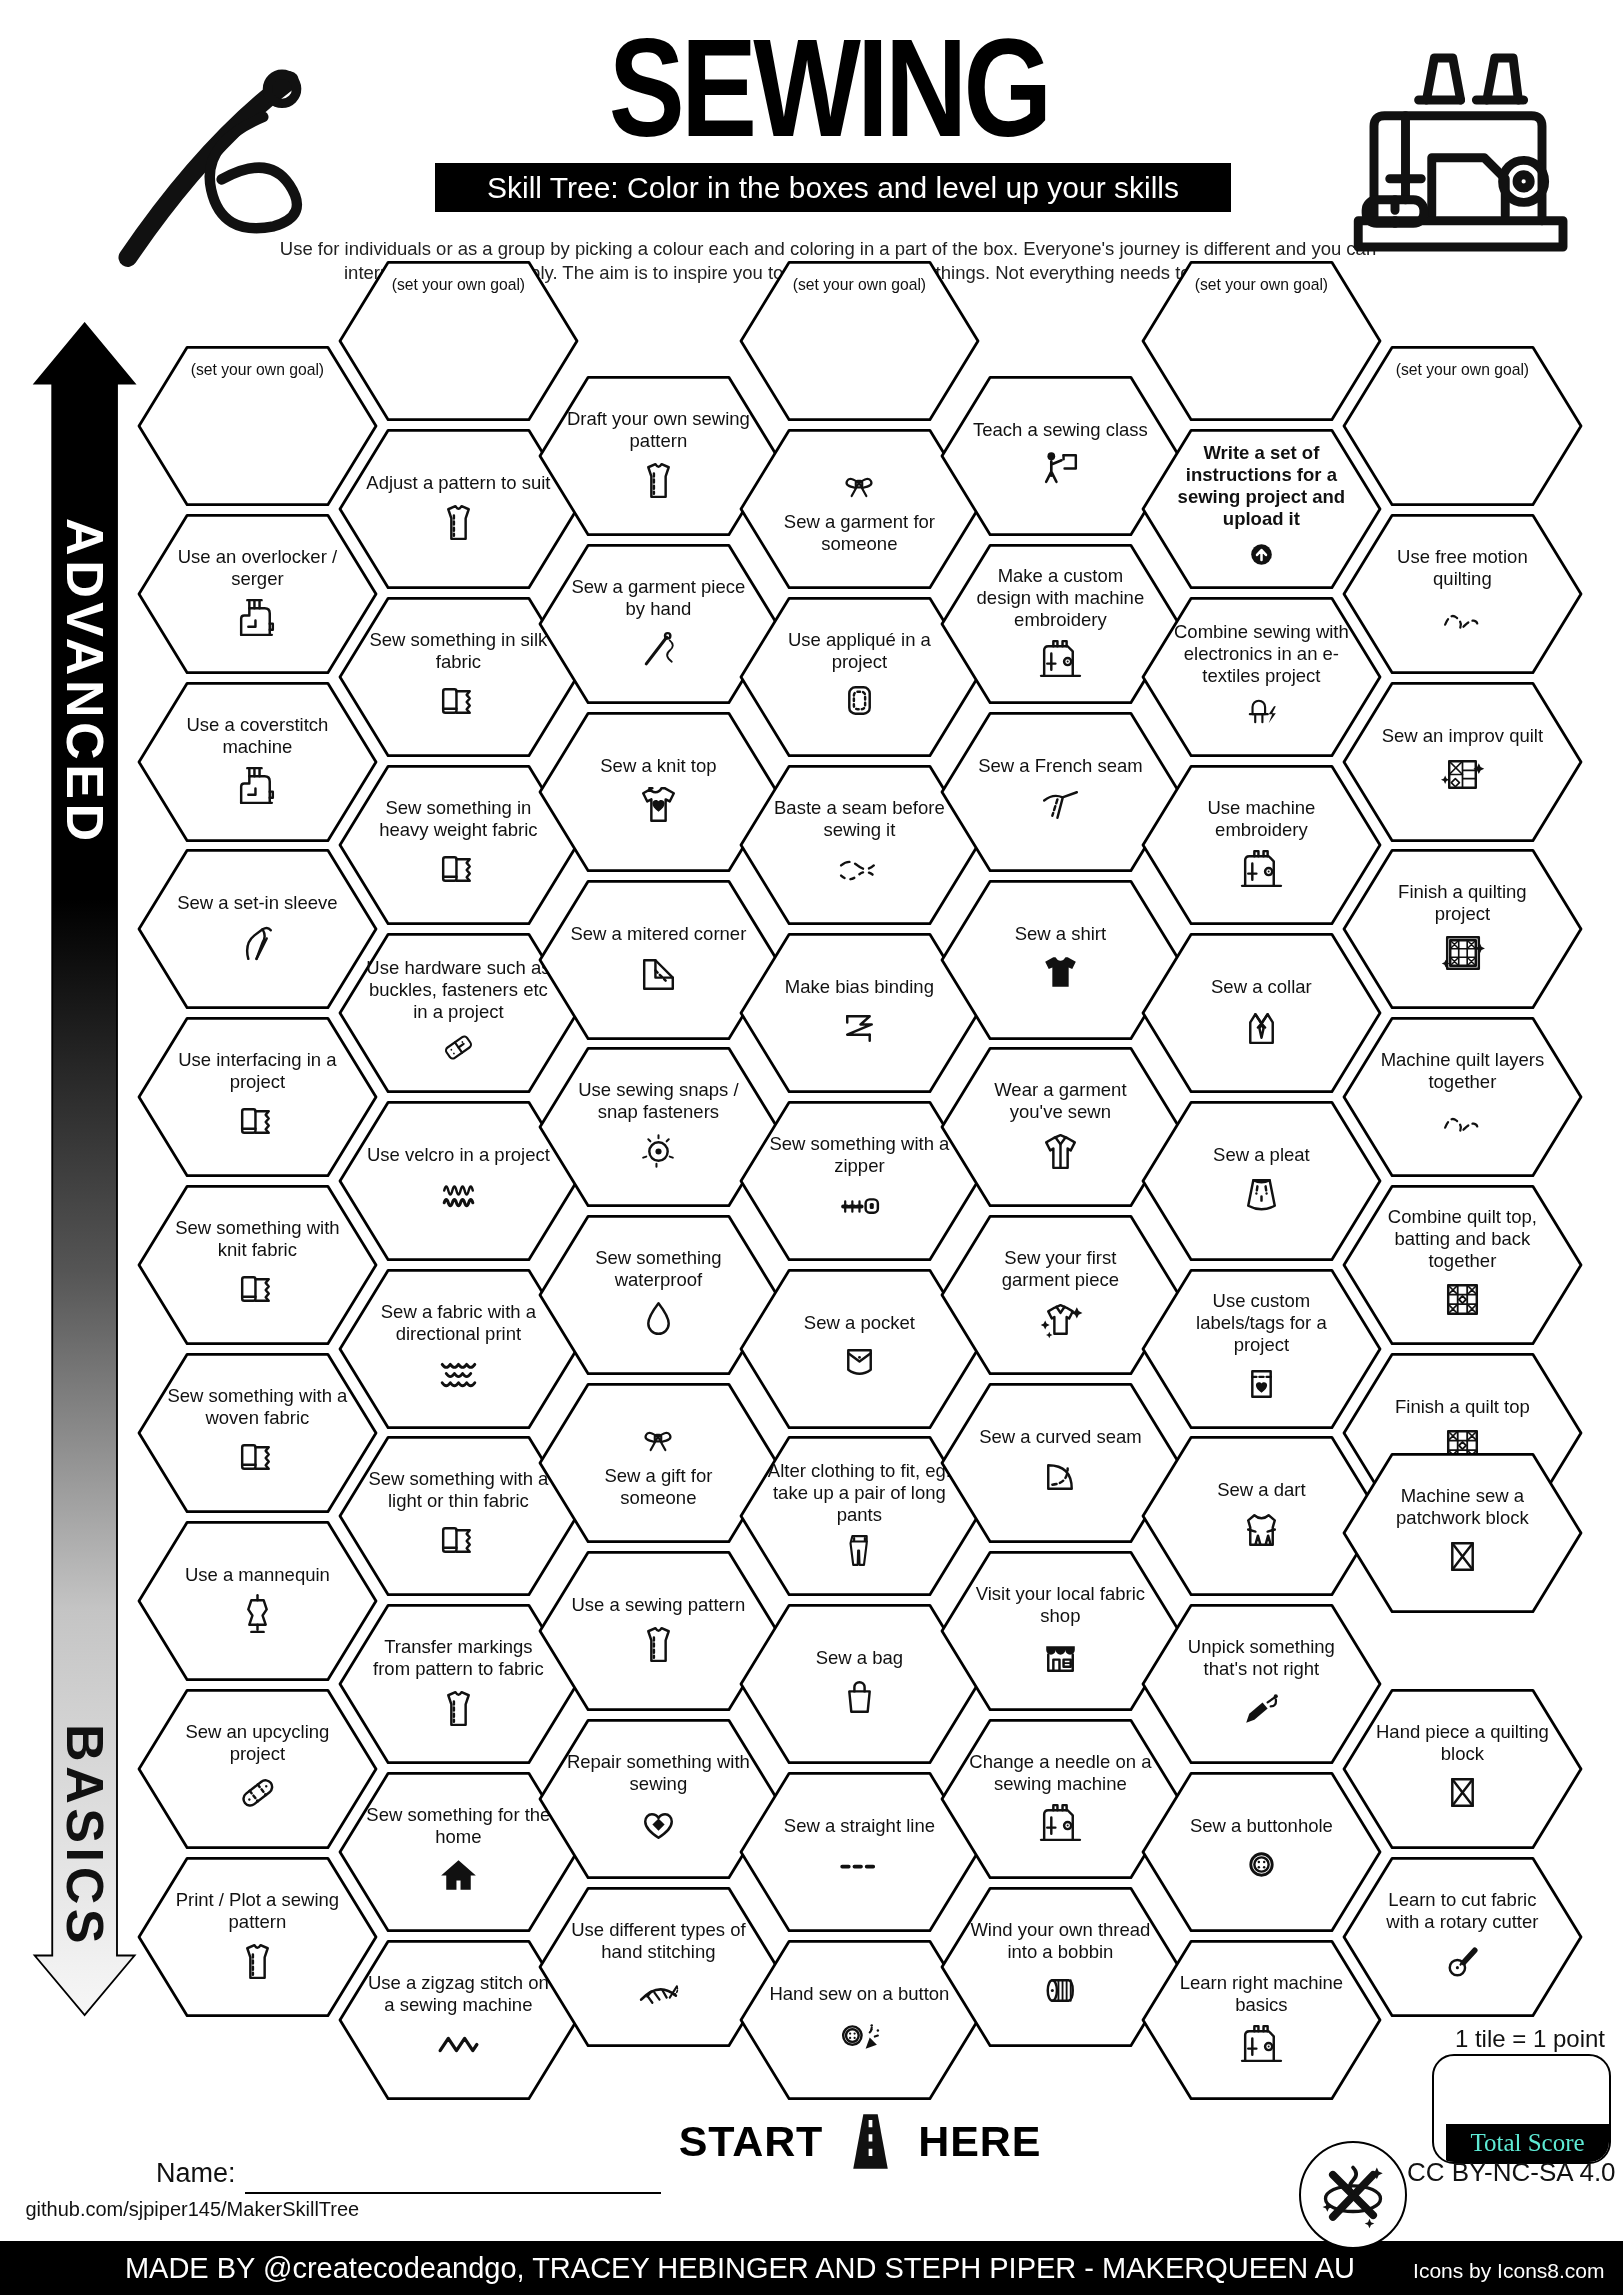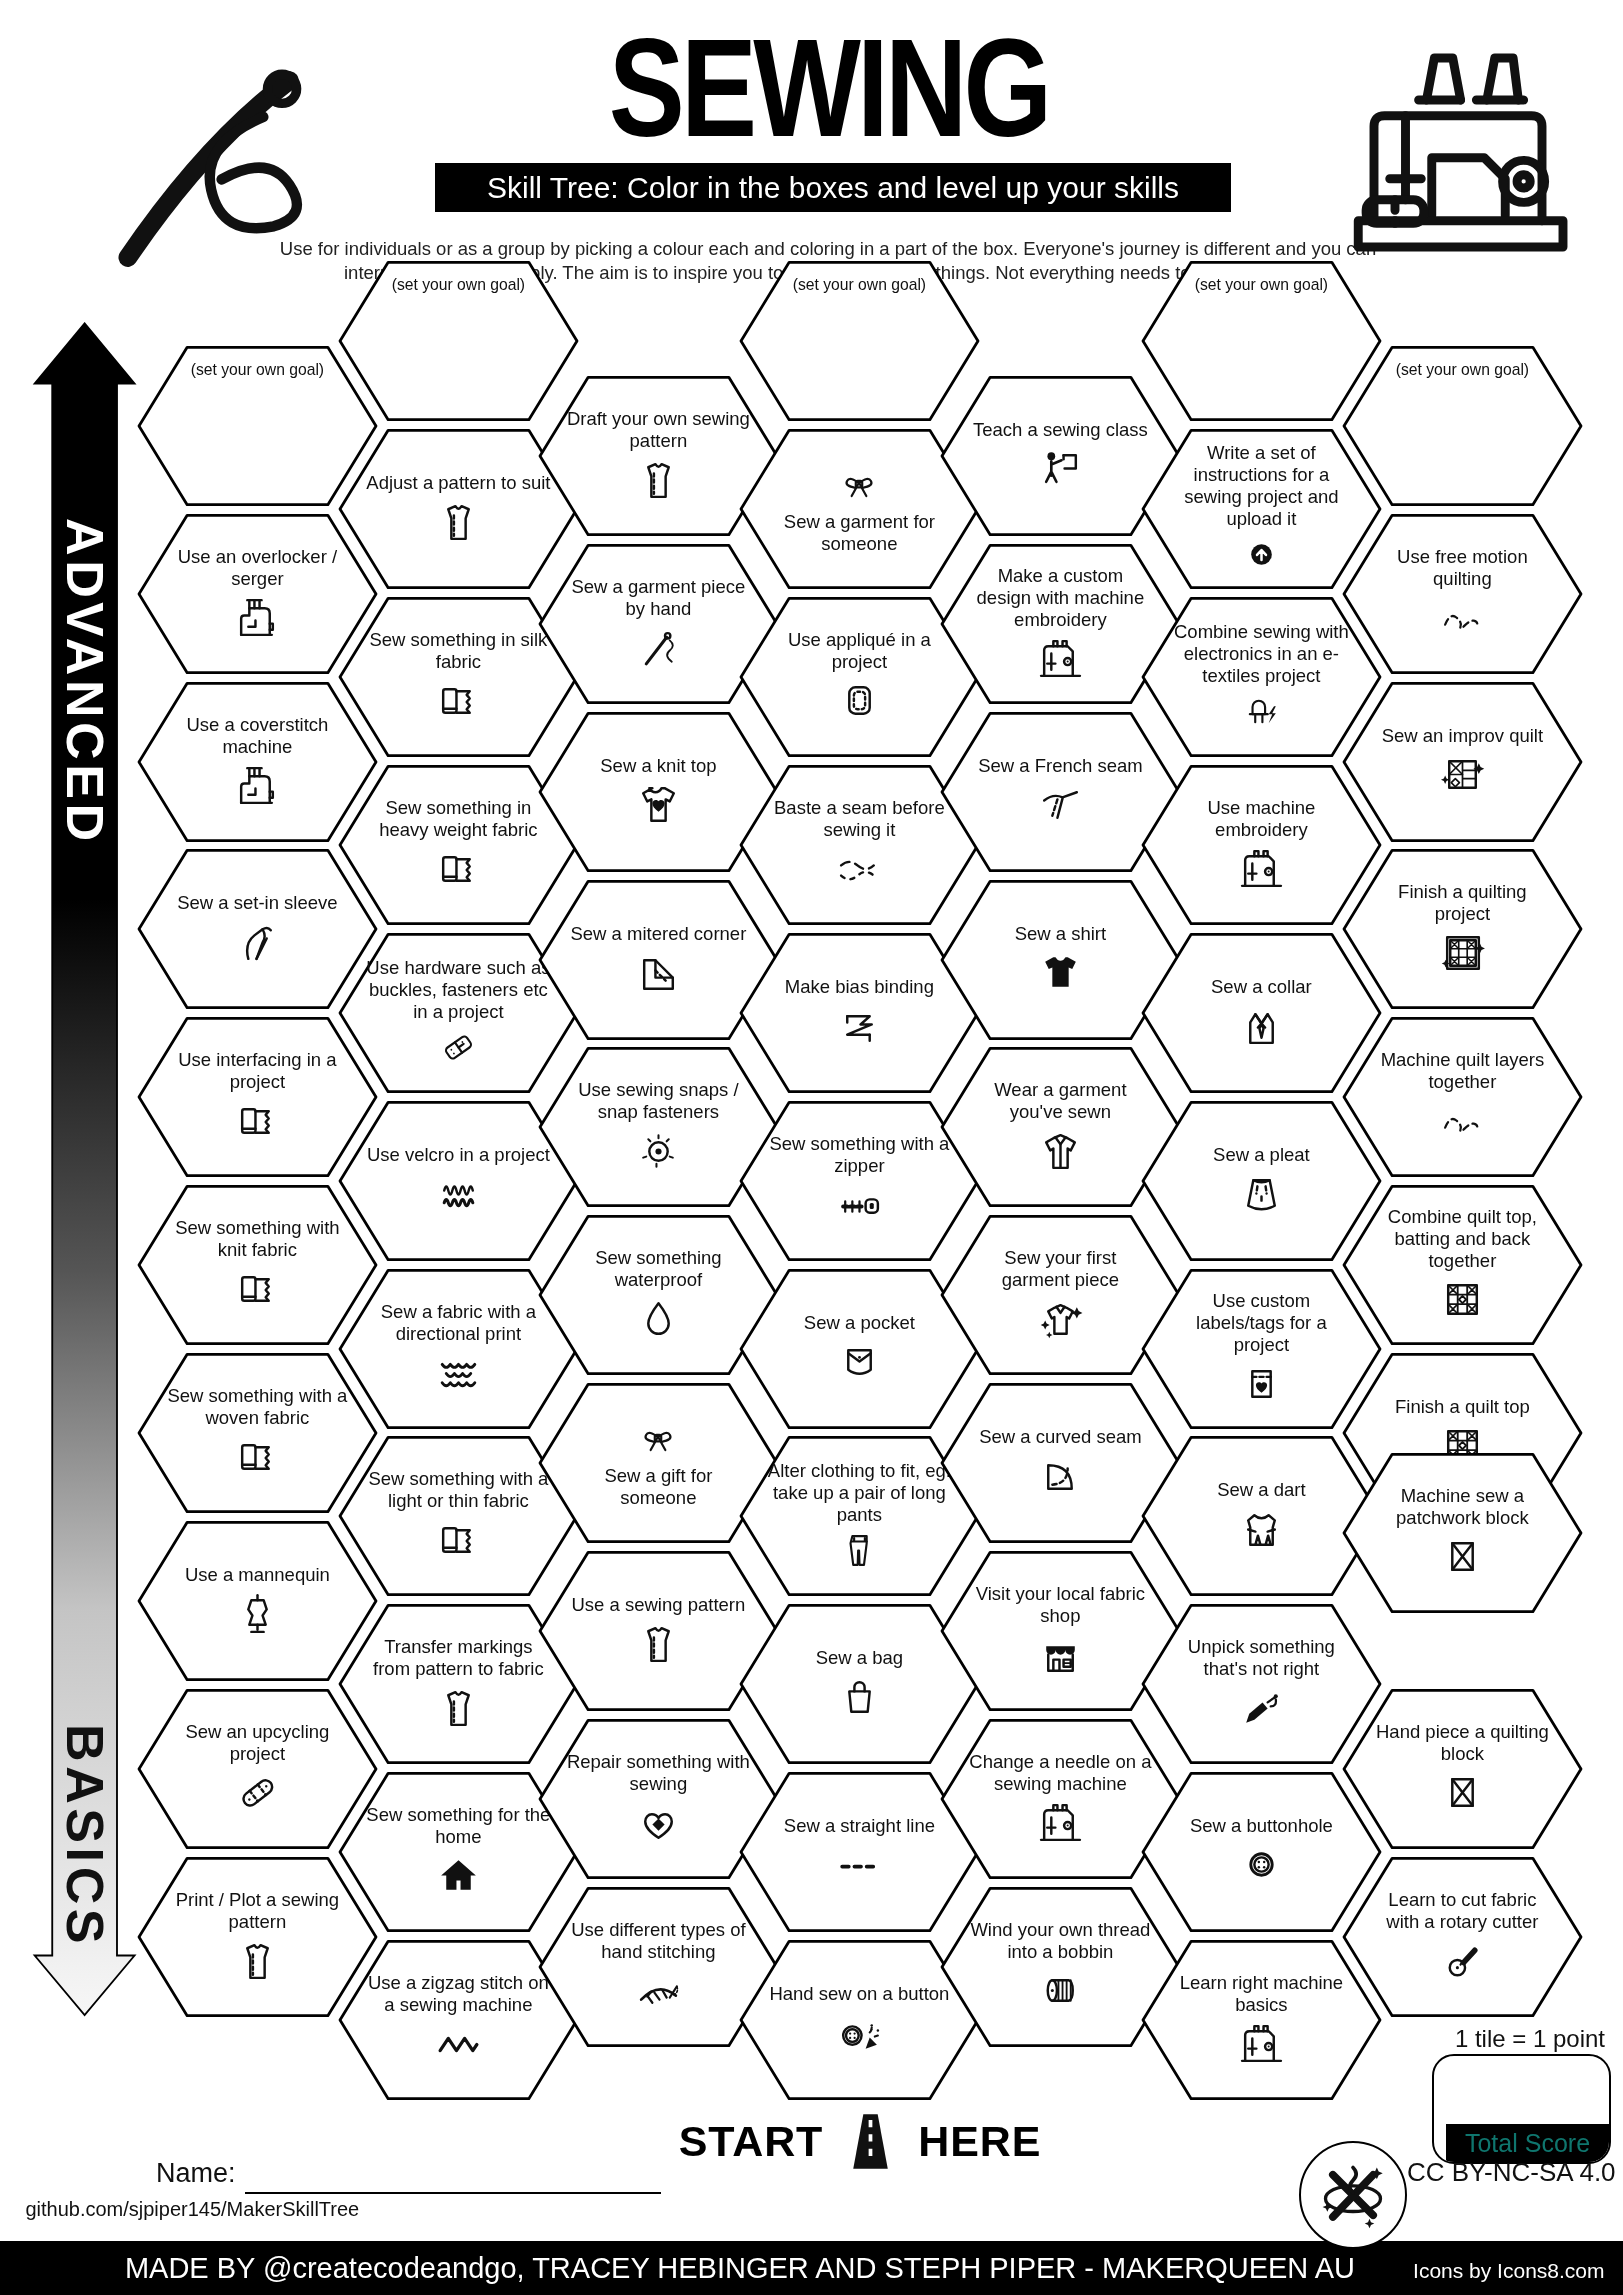--- a/index.html
+++ b/index.html
@@ -31,22 +31,22 @@
   
   .start-wrap{position:absolute;left:638px;top:2104px;width:444px;height:74px;display:flex;
               align-items:center;justify-content:center;gap:13px;}
   .start-word{font-size:43px;font-weight:800;letter-spacing:0.9px;color:#000;}
   .name-label{position:absolute;left:156px;top:2158px;font-size:27px;color:#111;}
   .name-line{position:absolute;left:245px;top:2192px;width:416px;border-top:2.8px solid #000;}
   .github{position:absolute;left:25.4px;top:2198px;font-size:20px;color:#111;}
   .tile-note{position:absolute;left:1429px;top:2025px;width:176px;text-align:right;font-size:24px;color:#111;}
   .score-box{position:absolute;left:1432px;top:2054px;width:175px;height:106px;border:2.8px solid #000;
              border-radius:22px;background:#fff;overflow:hidden;}
-  .score-band{position:absolute;left:12px;right:0;bottom:0;height:38px;background:#000;color:#0f766e;
-              font-size:25px;display:flex;align-items:center;justify-content:center;}
+  .score-band{position:absolute;left:12px;right:0;bottom:0;height:38px;background:#000;color:#5eead4;
+              font-size:25px;display:flex;align-items:center;justify-content:center;font-family:Liberation Serif, serif;}
   .cc{position:absolute;left:1407px;top:2157px;width:213px;font-size:26px;font-weight:500;color:#111;}
   .footer-bar{position:absolute;left:0;top:2241px;width:1623px;height:54px;background:#000;}
   .credit{position:absolute;left:0;top:2241px;width:1480px;height:54px;color:#fff;font-size:29px;
           display:flex;align-items:center;justify-content:center;white-space:nowrap;}
   .icons-credit{position:absolute;right:18.5px;top:2241px;height:60px;color:#fff;font-size:21px;
                 display:flex;align-items:center;}
   .logo-circle{position:absolute;left:1299px;top:2141px;width:104px;height:104px;border-radius:50%;
                background:#fff;border:2.3px solid #000;display:flex;align-items:center;justify-content:center;z-index:5;}
 </style>
 </head>
@@ -876,21 +876,21 @@
         </div>
       </div>
       <div class="tile" style="left: 1141px; top: 260px;">
         <svg class="hexbg" width="241" height="162" viewBox="0 0 520 350">
           <polygon points="4,175 108,5 412,5 516,175 412,345 108,345" fill="#fff" stroke="#000" stroke-width="6" stroke-linejoin="round"></polygon>
         </svg>
         <div class="hex-content goal">
           <div class="tile-label">(set your own goal)</div>
         </div>
       </div>
-      <div class="tile" style="left: 1141px; top: 428px;">
+      <div class="tile" style="left: 1141px; top: 428px; font-weight: bold;">
         <svg class="hexbg" width="241" height="162" viewBox="0 0 520 350">
           <polygon points="4,175 108,5 412,5 516,175 412,345 108,345" fill="#fff" stroke="#000" stroke-width="6" stroke-linejoin="round"></polygon>
         </svg>
         <div class="hex-content">
           <div class="tile-label">Write a set of instructions for a sewing project and upload it</div>
           <div class="tile-icon"><svg viewBox="0 0 48 48" width="43" height="43">
               <g fill="none" stroke="#111" stroke-width="2.4" stroke-linecap="round" stroke-linejoin="round">
                 <circle cx="24" cy="24" r="11.5" fill="#111" stroke="none"></circle>
                 <path d="M24 30V20m-5 4.5l5-5.5 5 5.5" stroke="#fff" stroke-width="2.8"></path>
               </g>

